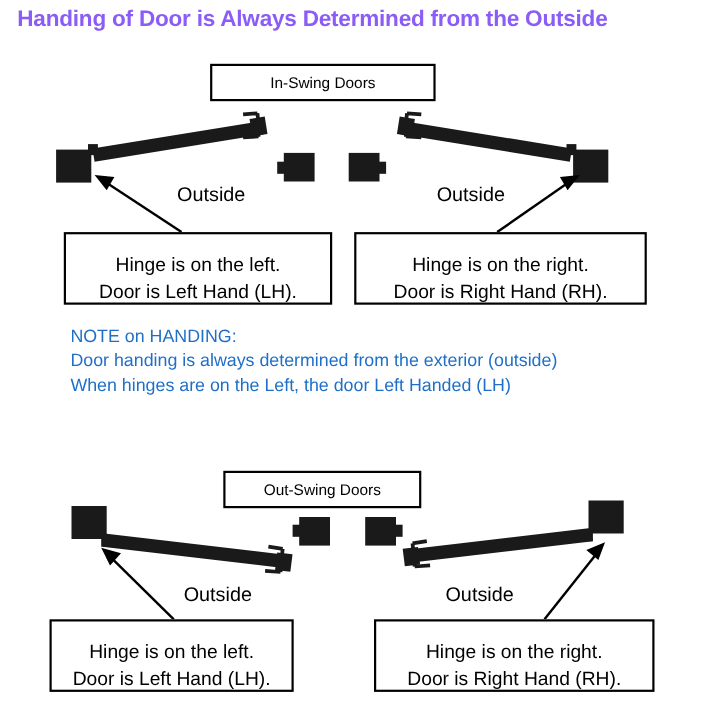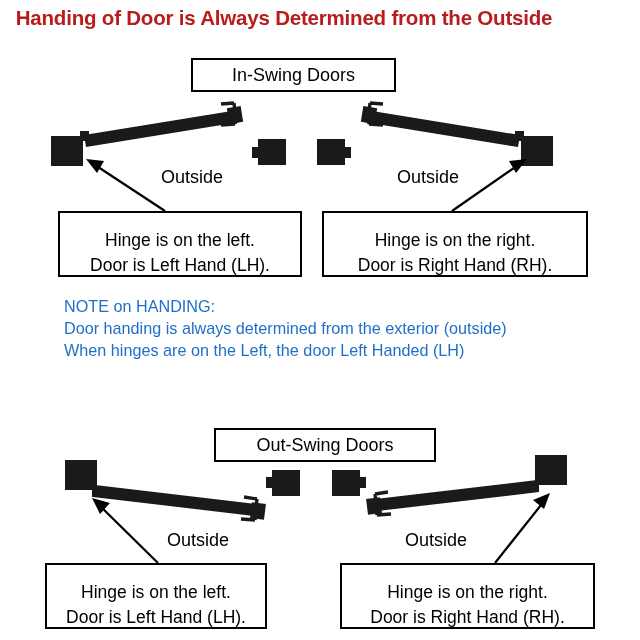--- a/index.html
+++ b/index.html
@@ -19,39 +19,39 @@
     overflow: hidden;
   }
   #page-title {
     position: absolute;
     left: 0;
     top: 6px;
     width: 568px;
     text-align: center;
     font-size: 20.5px;
     font-weight: bold;
-    color: #b91c1c;
+    color: #8b5cf6;
     letter-spacing: -0.2px;
     white-space: nowrap;
   }
   .svg-layer {
     position: absolute;
     left: 0;
     top: 0;
     width: 640px;
     height: 640px;
   }
   .boxlabel {
     position: absolute;
     box-sizing: border-box;
     border: 2.5px solid #000000;
     background: #ffffff;
     color: #000000;
     text-align: center;
-    font-size: 18px;
+    font-size: 14px;
     display: flex;
     align-items: center;
     justify-content: center;
   }
   .caption-box {
     position: absolute;
     box-sizing: border-box;
     border: 2px solid #000000;
     background: #ffffff;
     color: #000000;
@@ -163,21 +163,21 @@
     <span>Hinge is on the right.</span>
     <span>Door is Right Hand (RH).</span>
   </div>
 
   <div id="note-block">
     <div>NOTE on HANDING:</div>
     <div>Door handing is always determined from the exterior (outside)</div>
     <div>When hinges are on the Left, the door Left Handed (LH)</div>
   </div>
 
-  <div class="boxlabel" style="left:214px; top:428px; width:222px; height:34px;">
+  <div class="boxlabel" style="left:203px; top:428px; width:180px; height:34px;">
     <span>Out-Swing Doors</span>
   </div>
 
   <div class="outside-label" style="left:150px; top:530px; width:96px;">Outside</div>
   <div class="outside-label" style="left:388px; top:530px; width:96px;">Outside</div>
 
   <div class="caption-box" style="left:45px; top:563px; width:222px; height:66px;">
     <span>Hinge is on the left.</span>
     <span>Door is Left Hand (LH).</span>
   </div>

